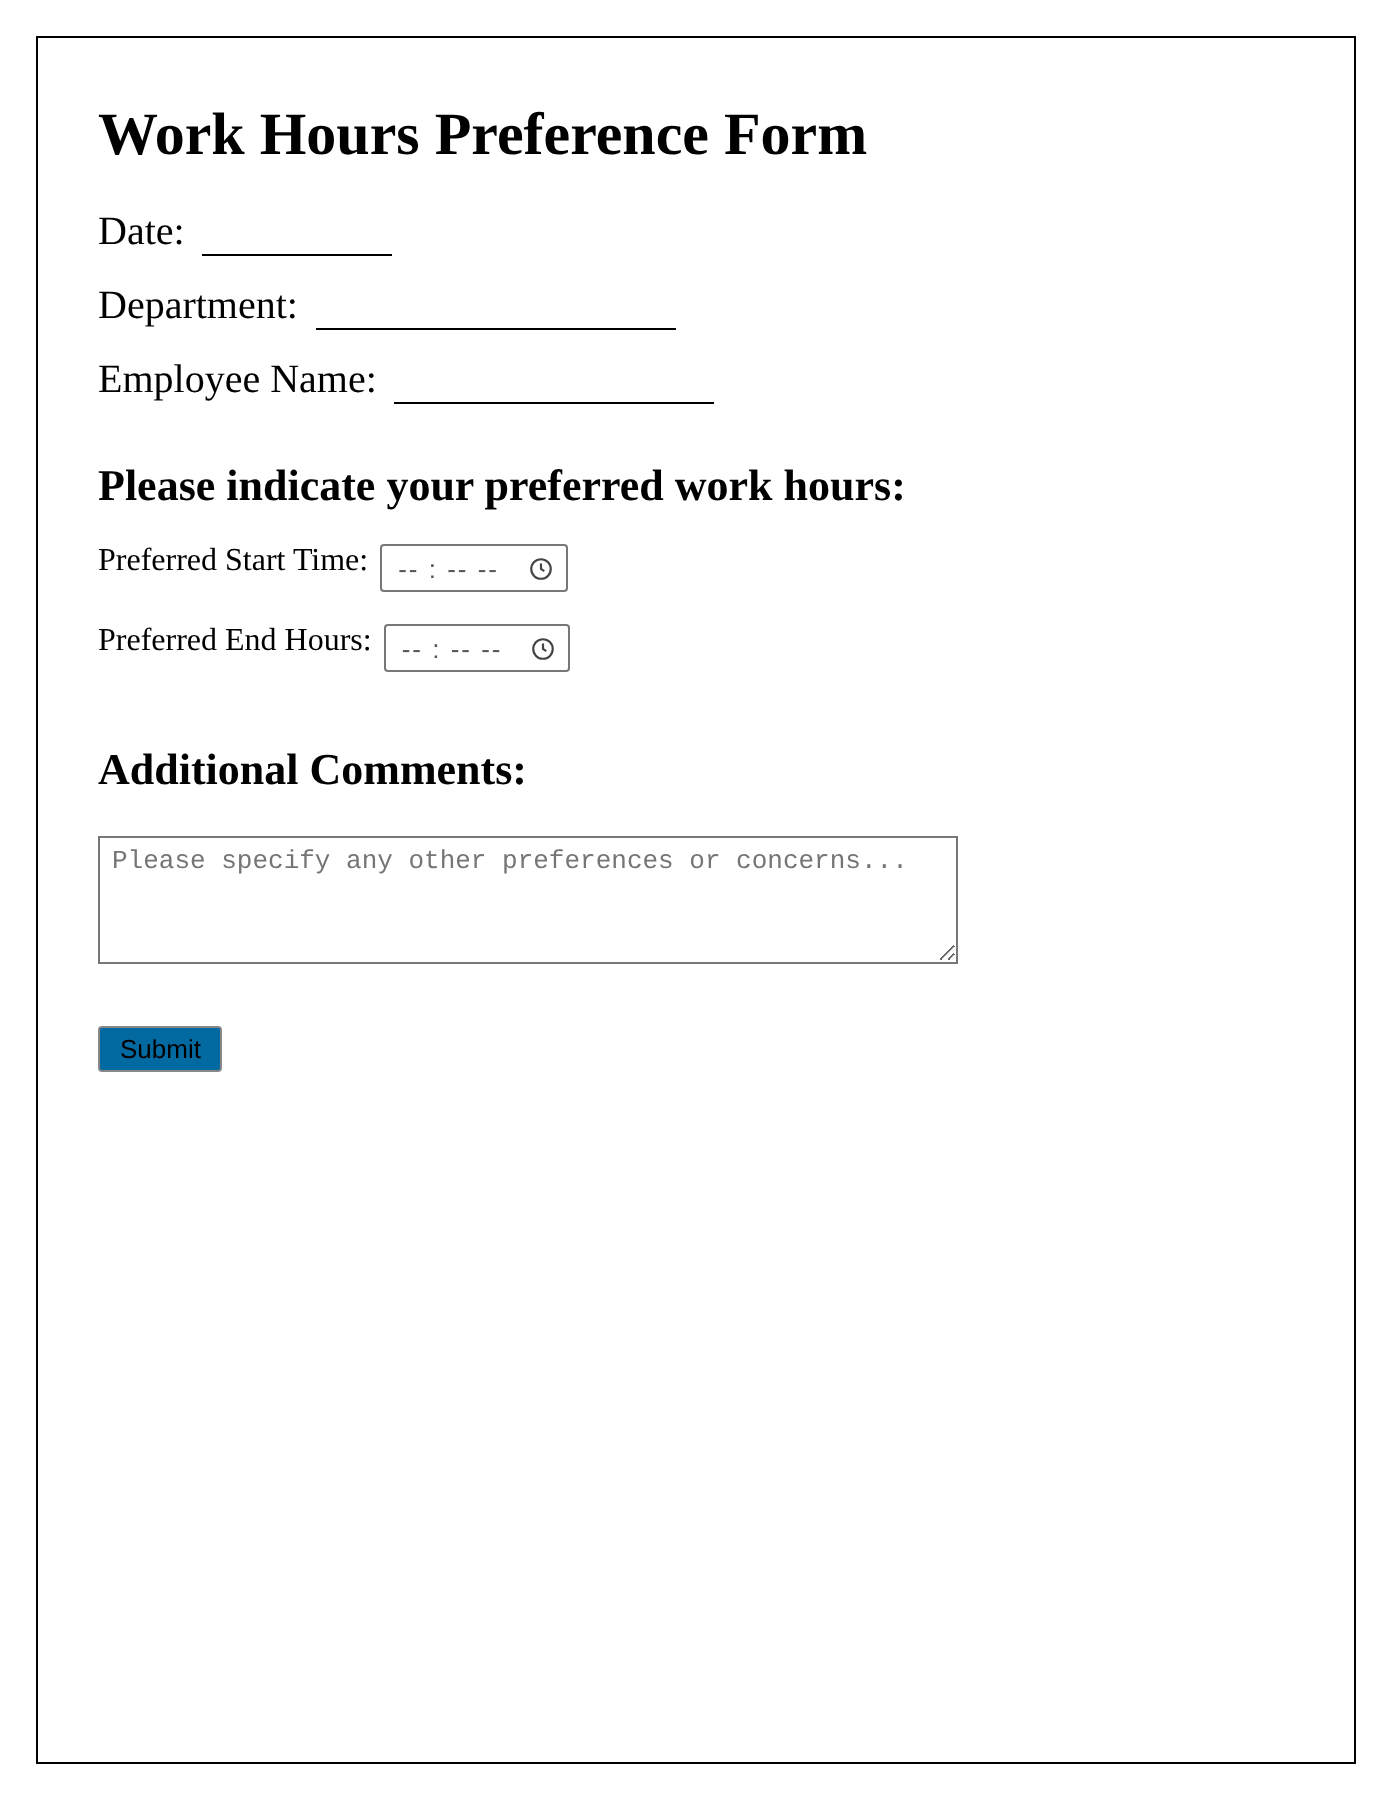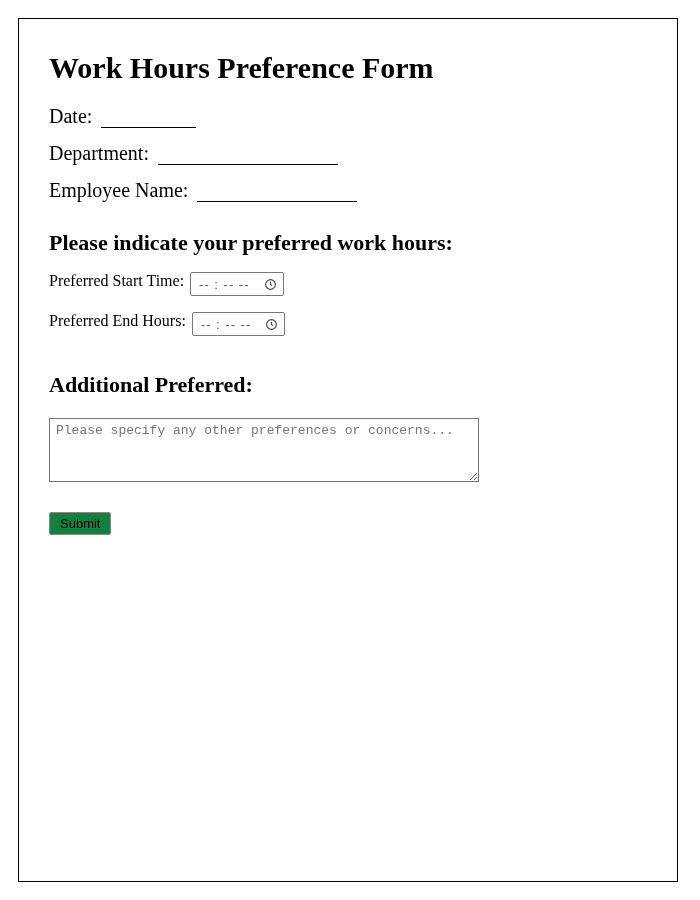--- a/index.html
+++ b/index.html
@@ -87,21 +87,21 @@
       color: #a16207;
       padding: 4px 6px;
       border: 1px solid #777;
       resize: both;
     }
     .submit-btn {
       margin-top: 26px;
       font-family: Arial, sans-serif;
       font-size: 13px;
       padding: 3px 10px;
-      background: #15803d;
+      background: #0369a1;
       border: 1px solid #888;
       border-radius: 2px;
       cursor: pointer;
     }
   </style>
 </head>
 <body>
 
 <div class="page">
   <div class="form-frame">
@@ -145,20 +145,20 @@
         <span class="clock-icon">
           <svg width="13" height="13" viewBox="0 0 24 24" fill="none" stroke="#444" stroke-width="2">
             <circle cx="12" cy="12" r="9"></circle>
             <path d="M12 7v5l3 2"></path>
           </svg>
         </span>
       </span>
     </div>
 
     <div class="comments-block">
-      <h2>Additional Preferred:</h2>
+      <h2>Additional Comments:</h2>
       <textarea placeholder="Please specify any other preferences or concerns..." style=""></textarea>
     </div>
 
     <button class="submit-btn">Submit</button>
 
   </div>
 </div>
 
 </body></html>

